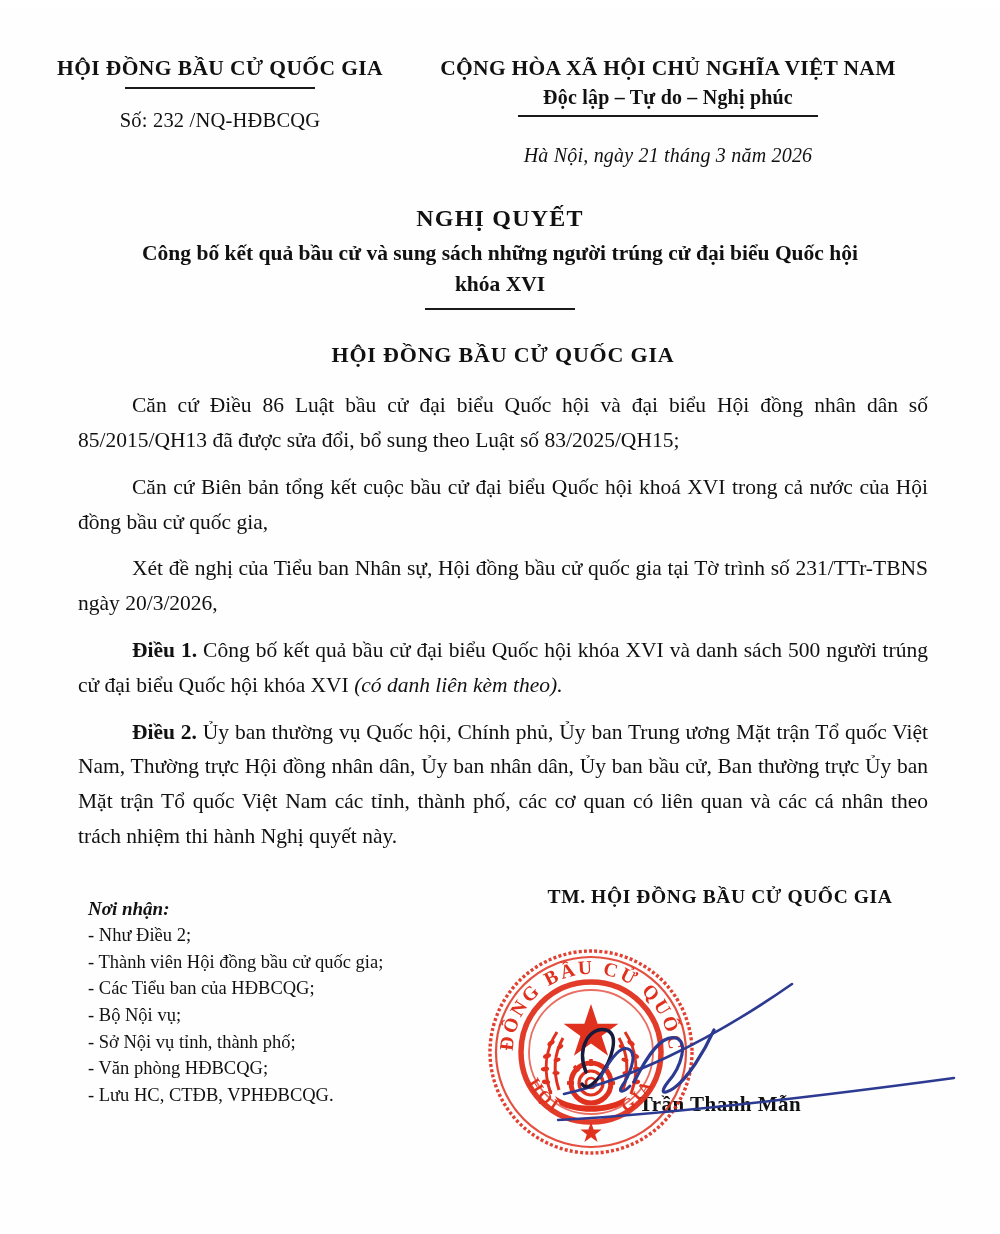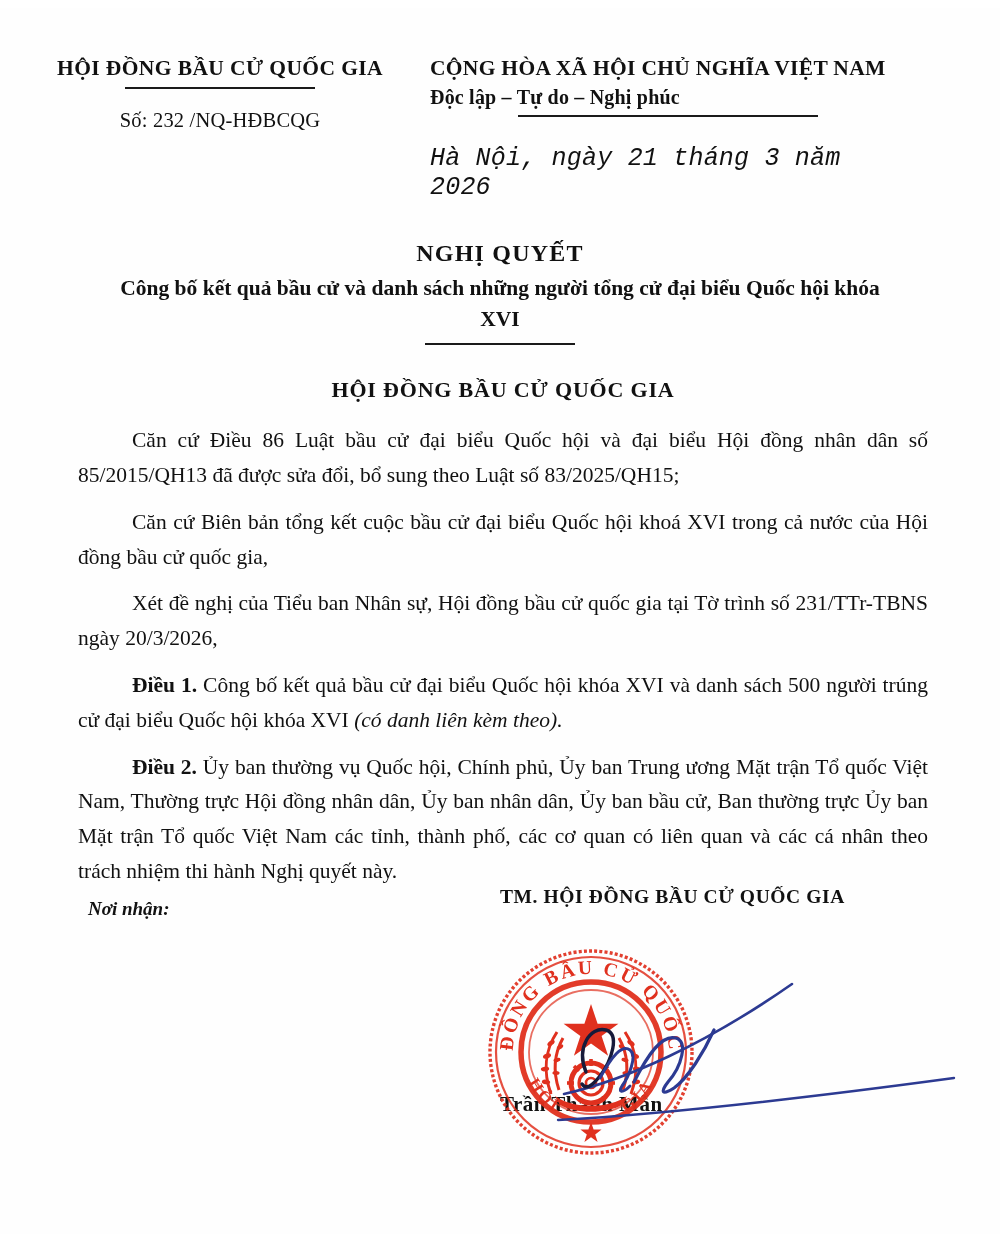--- a/index.html
+++ b/index.html
@@ -27,20 +27,21 @@
     align-items: flex-start;
     padding-top: 48px;
   }
   .header-left {
     width: 420px;
     text-align: center;
     padding-left: 10px;
   }
   .header-right {
     flex: 1;
+    text-align: center;
     padding-right: 94px;
   }
   .org-name {
     font-size: 21.5px;
     font-weight: bold;
     letter-spacing: 0.4px;
     white-space: nowrap;
   }
   .rule {
     height: 2px;
@@ -61,25 +62,24 @@
     letter-spacing: 0.3px;
     white-space: nowrap;
   }
   .motto {
     font-size: 20px;
     font-weight: bold;
     margin-top: 5px;
     letter-spacing: 0.2px;
   }
   .place-date {
-    font-size: 25px;
+    font-size: 20px;
     font-style: italic;
     margin-top: 27px;
     letter-spacing: 0.2px;
-    font-family: Liberation Mono, monospace;
   }
 
   
   .title-block {
     text-align: center;
     margin-top: 38px;
   }
   .doc-type {
     font-size: 24px;
     font-weight: bold;
@@ -152,21 +152,21 @@
     font-size: 18.5px;
     line-height: 1.44;
     white-space: nowrap;
   }
 
   .sign-block {
     position: absolute;
     left: 500px;
     top: 0;
     width: 440px;
-    text-align: left;
+    text-align: center;
   }
   .sign-org {
     font-size: 19.5px;
     font-weight: bold;
     letter-spacing: 0.6px;
     white-space: nowrap;
   }
   .sign-role {
     font-size: 19.5px;
     font-weight: bold;
@@ -219,21 +219,21 @@
     <div class="header-right">
       <div class="country-name">CỘNG HÒA XÃ HỘI CHỦ NGHĨA VIỆT NAM</div>
       <div class="motto">Độc lập – Tự do – Nghị phúc</div>
       <div class="rule rule-motto"></div>
       <div class="place-date">Hà Nội, ngày 21 tháng 3 năm 2026</div>
     </div>
   </div>
 
   <div class="title-block">
     <div class="doc-type">NGHỊ QUYẾT</div>
-    <div class="doc-subject">Công bố kết quả bầu cử và danh sách những người tổng cử đại biểu Quốc hội khóa XVI</div>
+    <div class="doc-subject">Công bố kết quả bầu cử và sung sách những người trúng cử đại biểu Quốc hội khóa XVI</div>
     <div class="rule-title-wrap">
       <div class="rule rule-title"></div>
     </div>
   </div>
 
   <div class="body-wrap">
     <div class="issuer">HỘI ĐỒNG BẦU CỬ QUỐC GIA</div>
 
     <p class="para">Căn cứ Điều 86 Luật bầu cử đại biểu Quốc hội và đại biểu Hội đồng nhân dân số 85/2015/QH13 đã được sửa đổi, bổ sung theo Luật số 83/2025/QH15;</p>
     <p class="para">Căn cứ Biên bản tổng kết cuộc bầu cử đại biểu Quốc hội khoá XVI trong cả nước của Hội đồng bầu cử quốc gia,</p>
@@ -242,20 +242,29 @@
 
     <p class="para"><span class="art-label">Điều 1.</span><span> Công bố kết quả bầu cử đại biểu Quốc hội khóa XVI và danh sách 500 người trúng cử đại biểu Quốc hội khóa XVI </span><span class="ital">(có danh liên kèm theo).</span></p>
 
     <p class="para"><span class="art-label">Điều 2.</span><span> Ủy ban thường vụ Quốc hội, Chính phủ, Ủy ban Trung ương Mặt trận Tổ quốc Việt Nam, Thường trực Hội đồng nhân dân, Ủy ban nhân dân, Ủy ban bầu cử, Ban thường trực Ủy ban Mặt trận Tổ quốc Việt Nam các tỉnh, thành phố, các cơ quan có liên quan và các cá nhân theo trách nhiệm thi hành Nghị quyết này.</span></p>
   </div>
 
   <div class="footer">
 
     <div class="recipients">
       <div class="recipients-title">Nơi nhận:</div>
+      <ul class="recipients-list">
+        <li>- Như Điều 2;</li>
+        <li>- Thành viên Hội đồng bầu cử quốc gia;</li>
+        <li>- Các Tiểu ban của HĐBCQG;</li>
+        <li>- Bộ Nội vụ;</li>
+        <li>- Sở Nội vụ tỉnh, thành phố;</li>
+        <li>- Văn phòng HĐBCQG;</li>
+        <li>- Lưu HC, CTĐB, VPHĐBCQG.</li>
+      </ul>
     </div>
 
     <div class="sign-block">
       <div class="sign-org">TM. HỘI ĐỒNG BẦU CỬ QUỐC GIA</div>
       <div class="sign-name">Trần Thanh Mẫn</div>
     </div>
   </div>
 
   <div class="stamp">
     <svg viewBox="0 0 212 212" width="212" height="212" aria-hidden="true">

